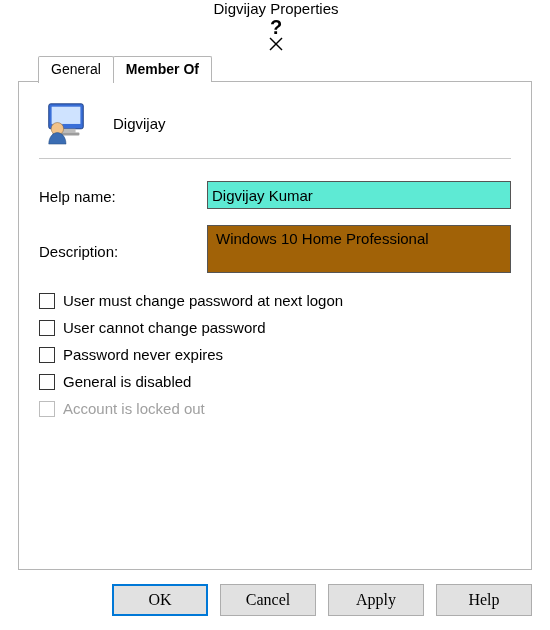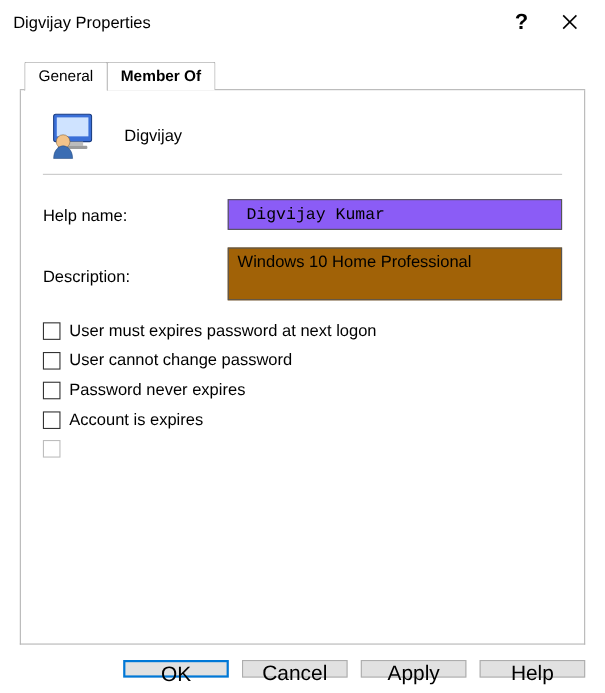--- a/index.html
+++ b/index.html
@@ -19,20 +19,21 @@
     background: #fff;
     box-sizing: border-box;
     display: flex;
     flex-direction: column;
   }
   .titlebar {
     display: flex;
     align-items: center;
     height: 40px;
     padding: 0 10px 0 12px;
+    flex-direction: column;
   }
   .titlebar .title {
     flex: 0 0 auto;
     font-size: 15px;
   }
   .titlebar .spacer { flex: 1 1 auto; }
   .titlebar .tbtn {
     width: 44px;
     height: 30px;
     display: flex;
@@ -49,21 +50,21 @@
     height: 30px;
     margin: 12px 18px 0 18px;
   }
   .tabs-row .baseline {
     position: absolute;
     left: 0; right: 0; bottom: 0;
     border-bottom: 1px solid #b5b5b5;
   }
   .tabs {
     position: absolute;
-    left: 4px;
+    left: 20px;
     bottom: 0;
     display: flex;
     align-items: flex-end;
   }
   .tab {
     border: 1px solid #b5b5b5;
     border-bottom: none;
     background: #fff;
     padding: 4px 12px 5px 12px;
     font-size: 14px;
@@ -122,25 +123,25 @@
     padding-top: 2px;
   }
   .field-input {
     flex: 1 1 auto;
   }
   input[type="text"].txt {
     width: 100%;
     box-sizing: border-box;
     height: 28px;
     border: 1px solid #555;
-    padding: 2px 16px;
-    font-family: Liberation Mono, monospace;
+    padding: 2px 4px;
+    font-family: Liberation Sans, sans-serif;
     font-size: 15px;
     outline: none;
-    background: #8b5cf6;
+    background: #5eead4;
   }
   textarea.txt {
     width: 100%;
     box-sizing: border-box;
     height: 48px;
     border: 1px solid #555;
     padding: 4px 8px;
     font-family: inherit;
     font-size: 15px;
     resize: none;
@@ -167,23 +168,23 @@
   .chk-row.disabled { color: #a0a0a0; }
   .chk-row.disabled .chk { border-color: #bdbdbd; }
   .button-row {
     display: flex;
     justify-content: flex-end;
     gap: 12px;
     padding: 14px 18px 14px 18px;
   }
   button.btn {
     width: 96px;
-    height: 16px;
-    font-family: Liberation Sans, sans-serif;
-    font-size: 19px;
+    height: 32px;
+    font-family: Liberation Serif, serif;
+    font-size: 16px;
     background: #e1e1e1;
     border: 1px solid #adadad;
     cursor: default;
   }
   button.btn.default {
     border: 2px solid #0078d7;
     background: #e1e1e1;
   }
   
   .avatar-svg { width: 46px; height: 46px; }
@@ -239,36 +240,37 @@
     <div class="field-row tall">
       <div class="field-label">Description:</div>
       <div class="field-input">
         <textarea class="txt" style="">Windows 10 Home Professional</textarea>
       </div>
     </div>
 
     <div class="checks">
       <div class="chk-row">
         <span class="chk"></span>
-        <span>User must expires password at next logon</span>
+        <span>User must change password at next logon</span>
       </div>
       <div class="chk-row">
         <span class="chk"></span>
         <span>User cannot change password</span>
       </div>
       <div class="chk-row">
         <span class="chk"></span>
         <span>Password never expires</span>
       </div>
       <div class="chk-row">
         <span class="chk"></span>
-        <span>Account is expires</span>
+        <span>General is disabled</span>
       </div>
       <div class="chk-row disabled">
         <span class="chk"></span>
+        <span>Account is locked out</span>
       </div>
     </div>
 
   </div>
 
   <div class="button-row">
     <button class="btn default"><span>OK</span></button>
     <button class="btn"><span>Cancel</span></button>
     <button class="btn"><span>Apply</span></button>
     <button class="btn"><span>Help</span></button>

